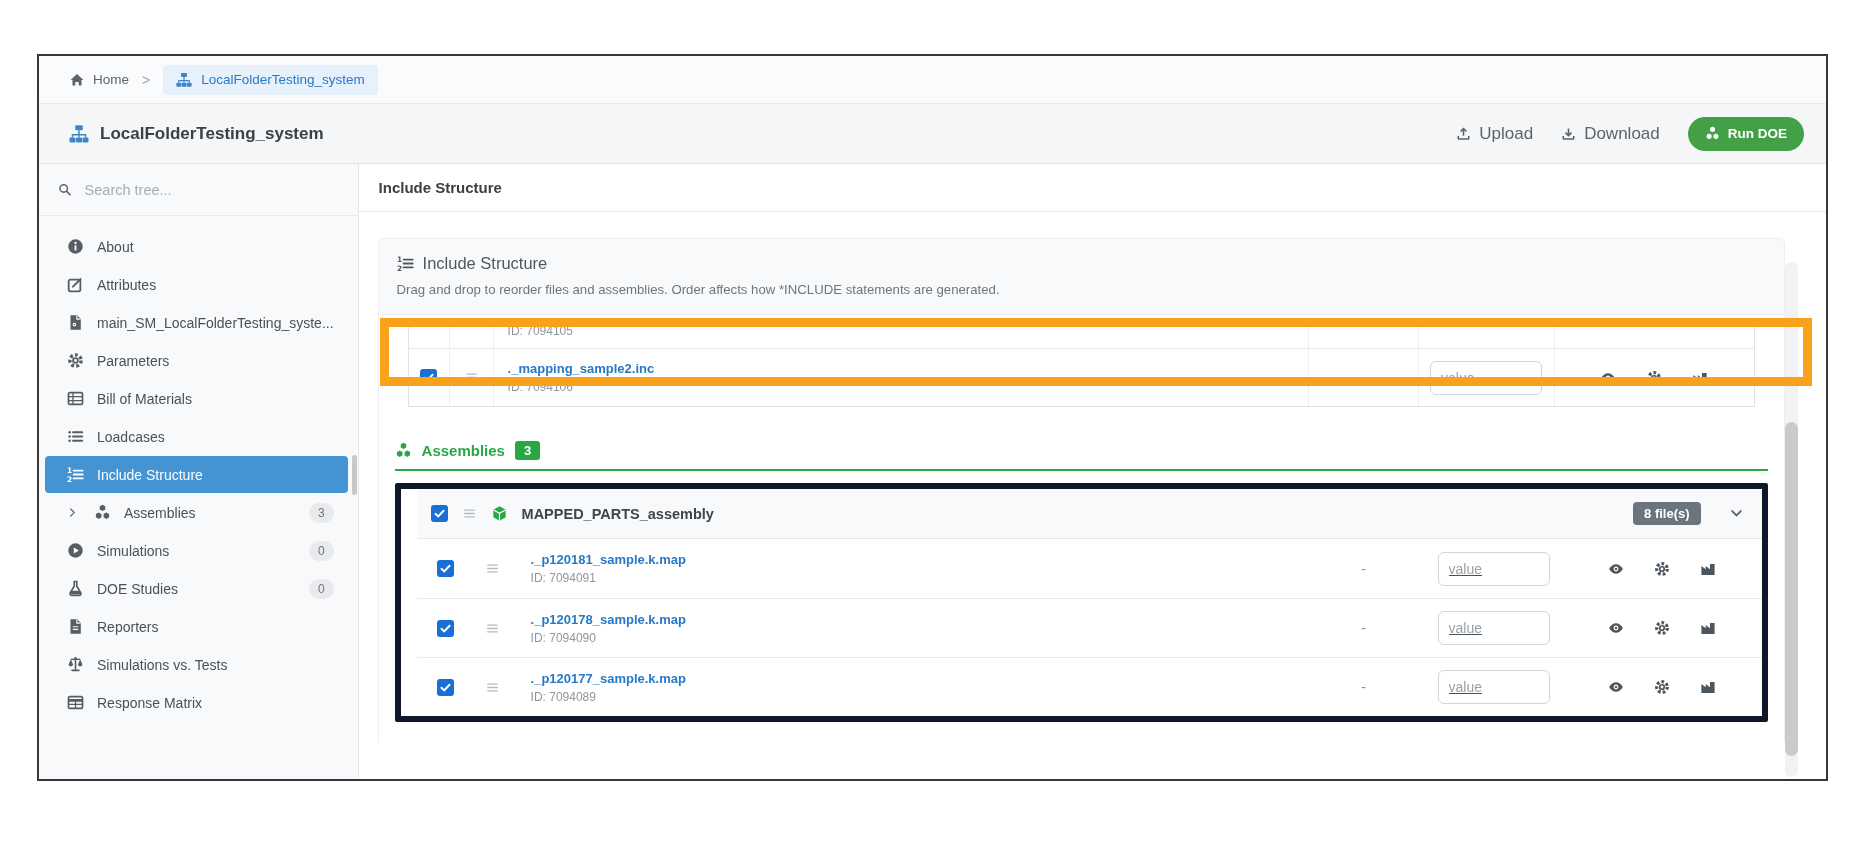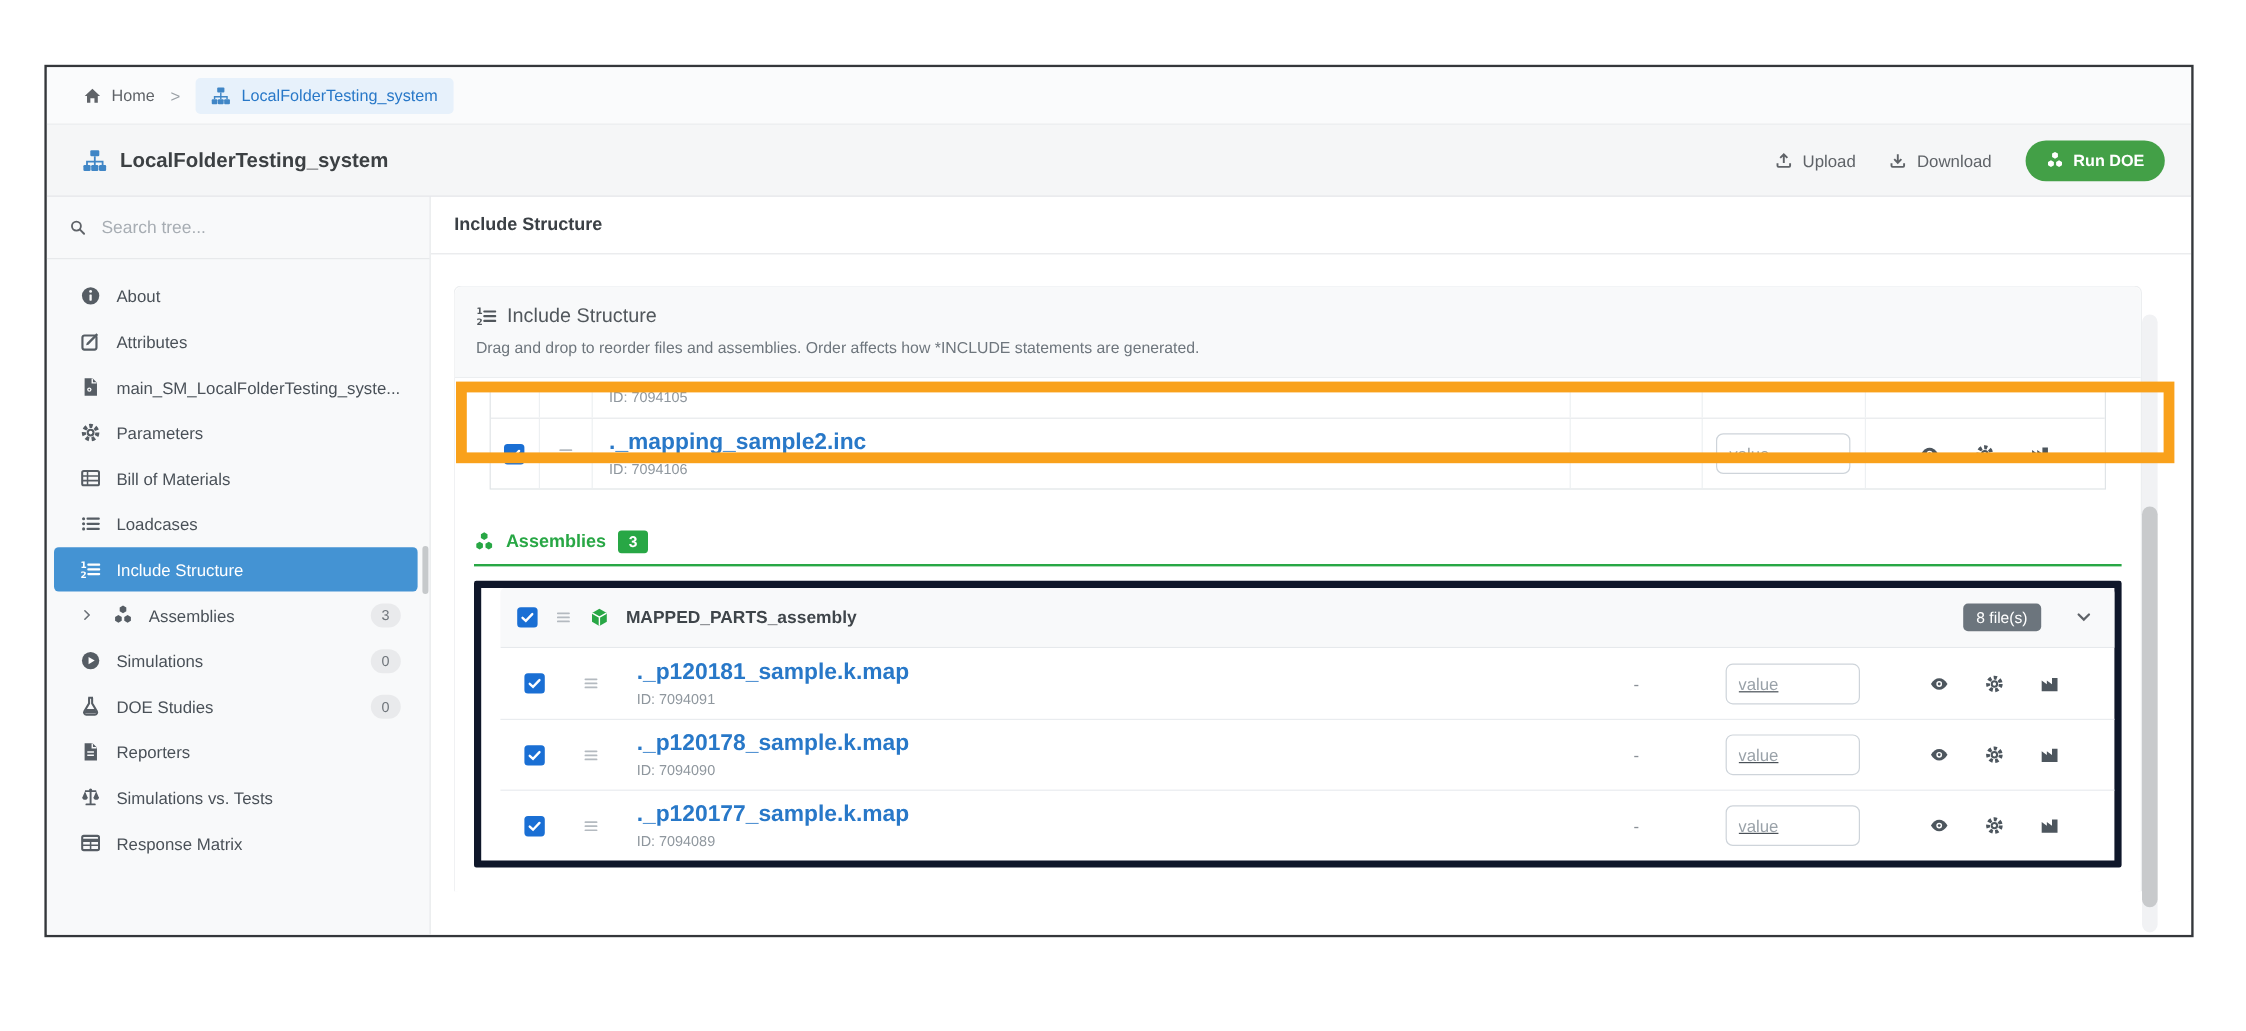--- a/index.html
+++ b/index.html
@@ -15,21 +15,21 @@
   .crumb-home { display:flex; align-items:center; gap:8px;text-align:center; }
   .crumb-sep { color:#9aa0a6; font-size:14px; }
   .crumb-chip { display:flex; align-items:center; gap:9px; background:#e7f1fb; color:#2878c8;
     padding:7px 13px; border-radius:4px; font-size:13.5px; }
 
   
   .header-bar { flex:0 0 60px; background:#f5f6f7; border-bottom:1px solid #e0e3e6;
     display:flex; align-items:center; padding:0 22px 0 30px; }
   .app-title { display:flex; align-items:center; gap:11px; font-size:17px; font-weight:700; color:#3c4043; }
   .header-actions { margin-left:auto; display:flex; align-items:center; gap:28px; }
-  .tool-link { display:flex; align-items:center; gap:8px; color:#5f6368; font-size:14px; cursor:pointer; }
+  .tool-link { display:flex; align-items:center; gap:8px; color:#5f6368; font-size:17px; cursor:pointer; }
   .btn { display:flex; align-items:center; gap:8px; height:34px; border:none; border-radius:17px;
     color:#fff; font-size:13.5px; cursor:pointer; font-family:inherit; }
   .btn-blue { background:#2d6fad; padding:0 19px; }
   .btn-green { background:#43a047; padding:0 17px; font-weight:600; }
 
   
   .body-row { flex:1; display:flex; min-height:0; }
 
   
   .sidebar { flex:0 0 318px; background:#f8f9fa; border-right:1px solid #e4e6e8; position:relative; }
@@ -72,21 +72,21 @@
 
   
   .itable { margin:-6px 16px 0; border:1px solid #e0e4e7; background:#fff; position:relative; z-index:1; }
   .irow { display:grid; grid-template-columns:40px 44px 1fr 110px 136px 200px; align-items:stretch; }
   .irow + .irow { border-top:1px solid #e6e9ec; }
   .irow .cell { display:flex; align-items:center; justify-content:center; border-left:1px solid #edf0f2; }
   .irow .cell:first-child { border-left:none; }
   .clipped { height:26px; overflow:hidden; }
   .clipped .cid { font-size:12px; color:#8f979e; margin-top:2px; }
   .cell.name { flex-direction:column; align-items:flex-start; justify-content:center; padding:9px 14px; }
-  .flink { color:#2878c8; font-size:19px; font-weight:600; cursor:pointer; }
+  .flink { color:#2878c8; font-size:13px; font-weight:600; cursor:pointer; }
   .fid { font-size:12px; color:#8f979e; margin-top:4px; }
   .cell.dash { justify-content:flex-end; padding-right:14px; color:#8a9097; font-size:14px; }
   .val-input { width:112px; height:34px; border:1px solid #ced4da; border-radius:6px; padding:0 10px;
     font-size:14px; color:#495057; font-family:inherit;text-decoration:underline; }
   .val-input::placeholder { color:#9aa2a9; }
   .cell.actions { gap:30px; }
   .action-icon { width:16px; height:16px; color:#4d565e; cursor:pointer; }
   .cbx { width:17px; height:17px; border-radius:3px; background:#1a6fd4; display:flex;
     align-items:center; justify-content:center; cursor:pointer; }
   .cbx svg { width:13px; height:13px; }
@@ -99,21 +99,21 @@
   .section-head .icon { width:17px; height:17px; }
   .count-badge { background:#28a745; color:#fff; border-radius:3px; padding:2px 9px;
     font-size:13px; font-weight:700; }
 
   .assembly-card { margin:12px 3px 0; border:6px solid #0f172a; border-radius:2px; background:#fff;padding-left:16px; }
   .asm-header { height:50px; background:#f8f9fa; border-bottom:1px solid #e6e9ec; display:flex;
     align-items:center; padding:0 18px 0 14px; gap:14px; border-radius:4px 4px 0 0; }
   .asm-cube { width:17px; height:17px; color:#28a745; }
   .asm-name { font-size:14.5px; font-weight:700; color:#3f454a; }
   .files-badge { margin-left:auto; background:#6c757d; color:#fff; border-radius:4px;
-    padding:4px 11px; font-size:13px; font-weight:400; }
+    padding:4px 11px; font-size:13px; font-weight:700; }
   .asm-chevron { width:15px; height:15px; color:#5f6368; margin-left:14px; cursor:pointer; }
   .arow { display:grid; grid-template-columns:46px 48px 1fr 110px 136px 200px; align-items:center;
     min-height:59px; padding-left:6px; }
   .arow + .arow { border-top:1px solid #e9ecef; }
   .arow .cell { display:flex; align-items:center; justify-content:center; }
   .arow .cell.name { align-items:flex-start; }
 
   
   .scroll-track { position:absolute; right:28px; top:50px; bottom:2px; width:13px;
     background:#f1f2f4; border-radius:7px; }

